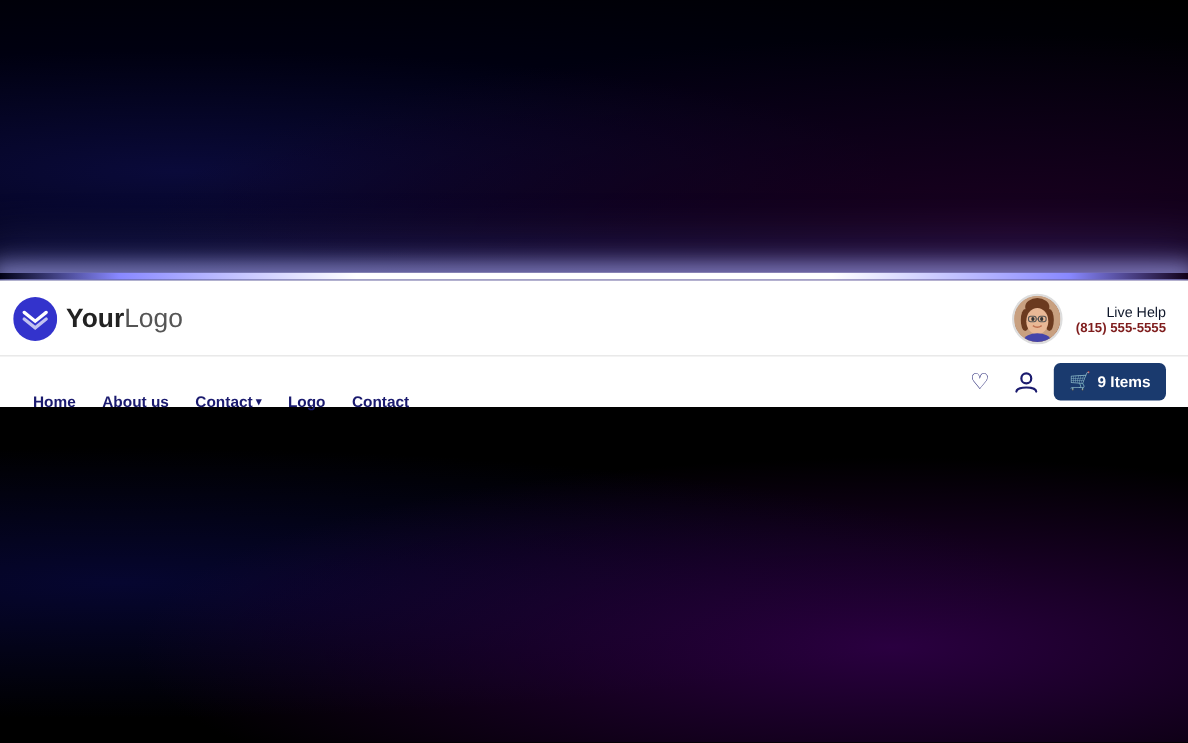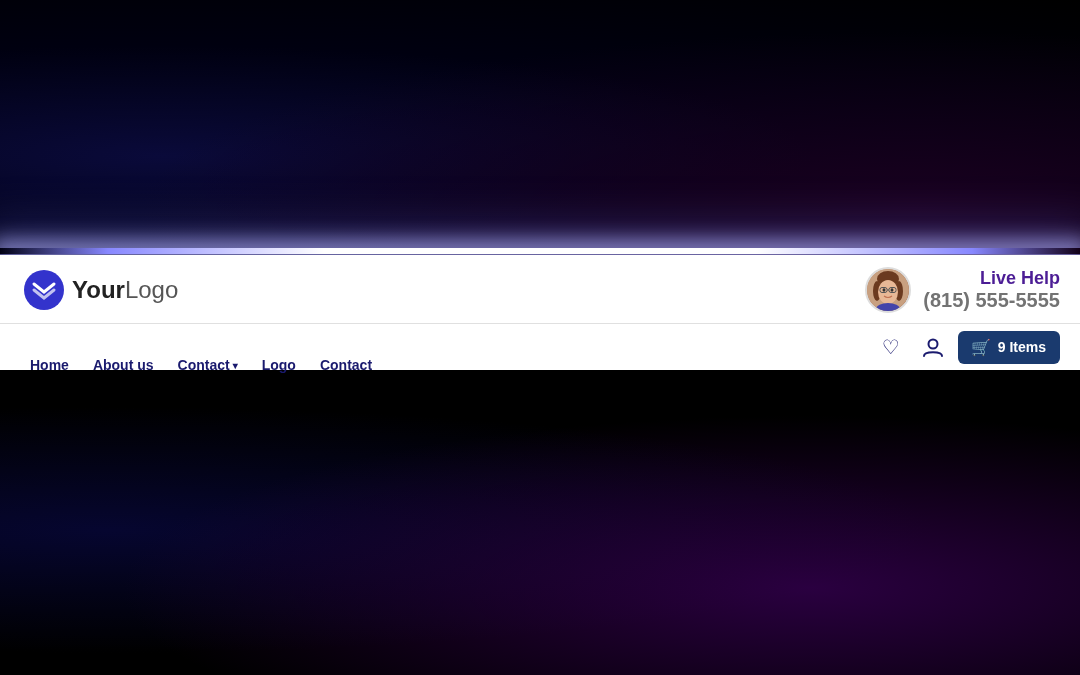--- a/index.html
+++ b/index.html
@@ -73,21 +73,21 @@
       left: 0;
       width: 100%;
       background: #fff;
       z-index: 10;
     }
 
     .header-top {
       display: flex;
       align-items: center;
       justify-content: space-between;
-      padding: 12px 20px 10px 24px;
+      padding: 12px 20px 10px 12px;
       border-bottom: 1px solid #e0e0e0;
     }
 
     .logo-area {
       display: flex;
       align-items: center;
       gap: 8px;
     }
 
     .logo-icon {
@@ -127,29 +127,29 @@
       justify-content: center;
       font-size: 22px;
       border: 2px solid #ddd;
     }
 
     .live-help-text {
       text-align: right;
     }
 
     .live-help-label {
-      font-size: 18px;
+      font-size: 13px;
+      font-weight: 400;
+      color: #0f172a;
+    }
+
+    .live-help-phone {
+      font-size: 12px;
       font-weight: 700;
-      color: #4c1d95;
-    }
-
-    .live-help-phone {
-      font-size: 20px;
-      font-weight: 700;
-      color: #737373;
+      color: #7f1d1d;
     }
 
     
     .nav-bar {
       display: flex;
       align-items: center;
       justify-content: space-between;
       padding: 0 20px;
       height: 46px;
     }

